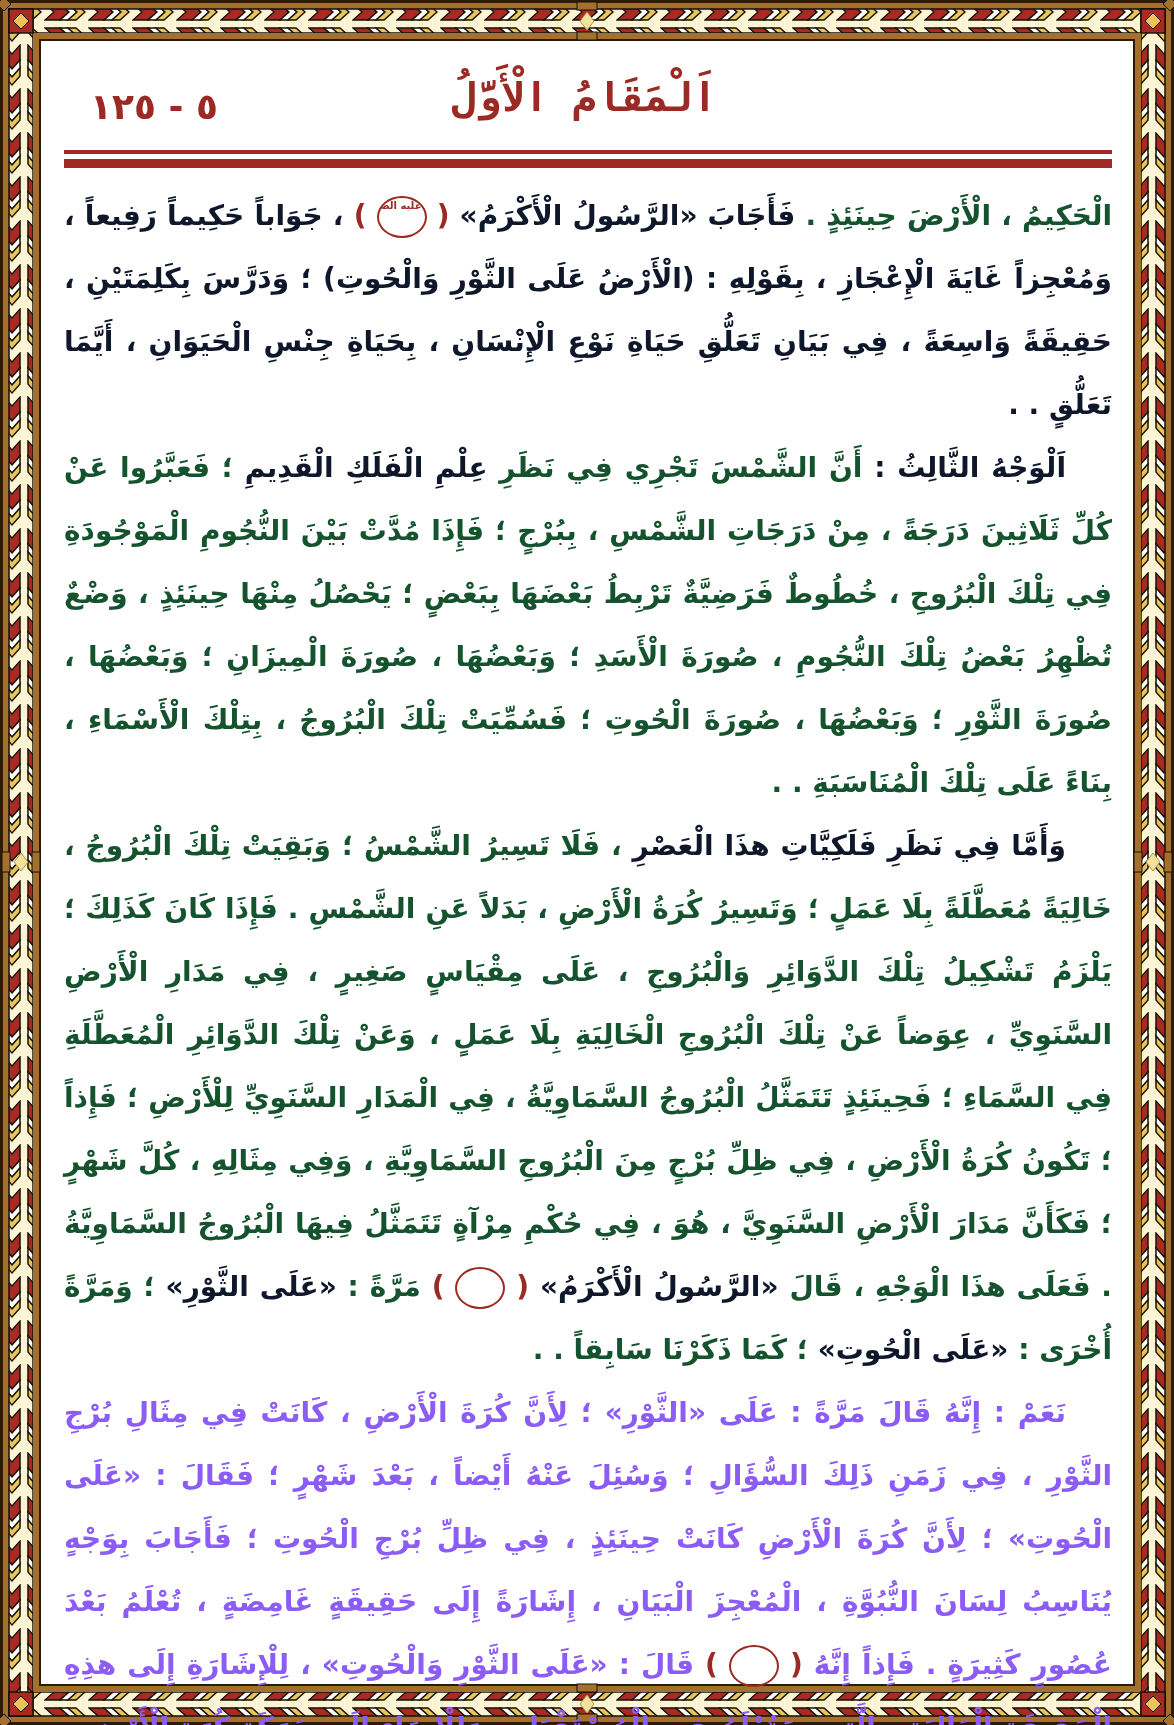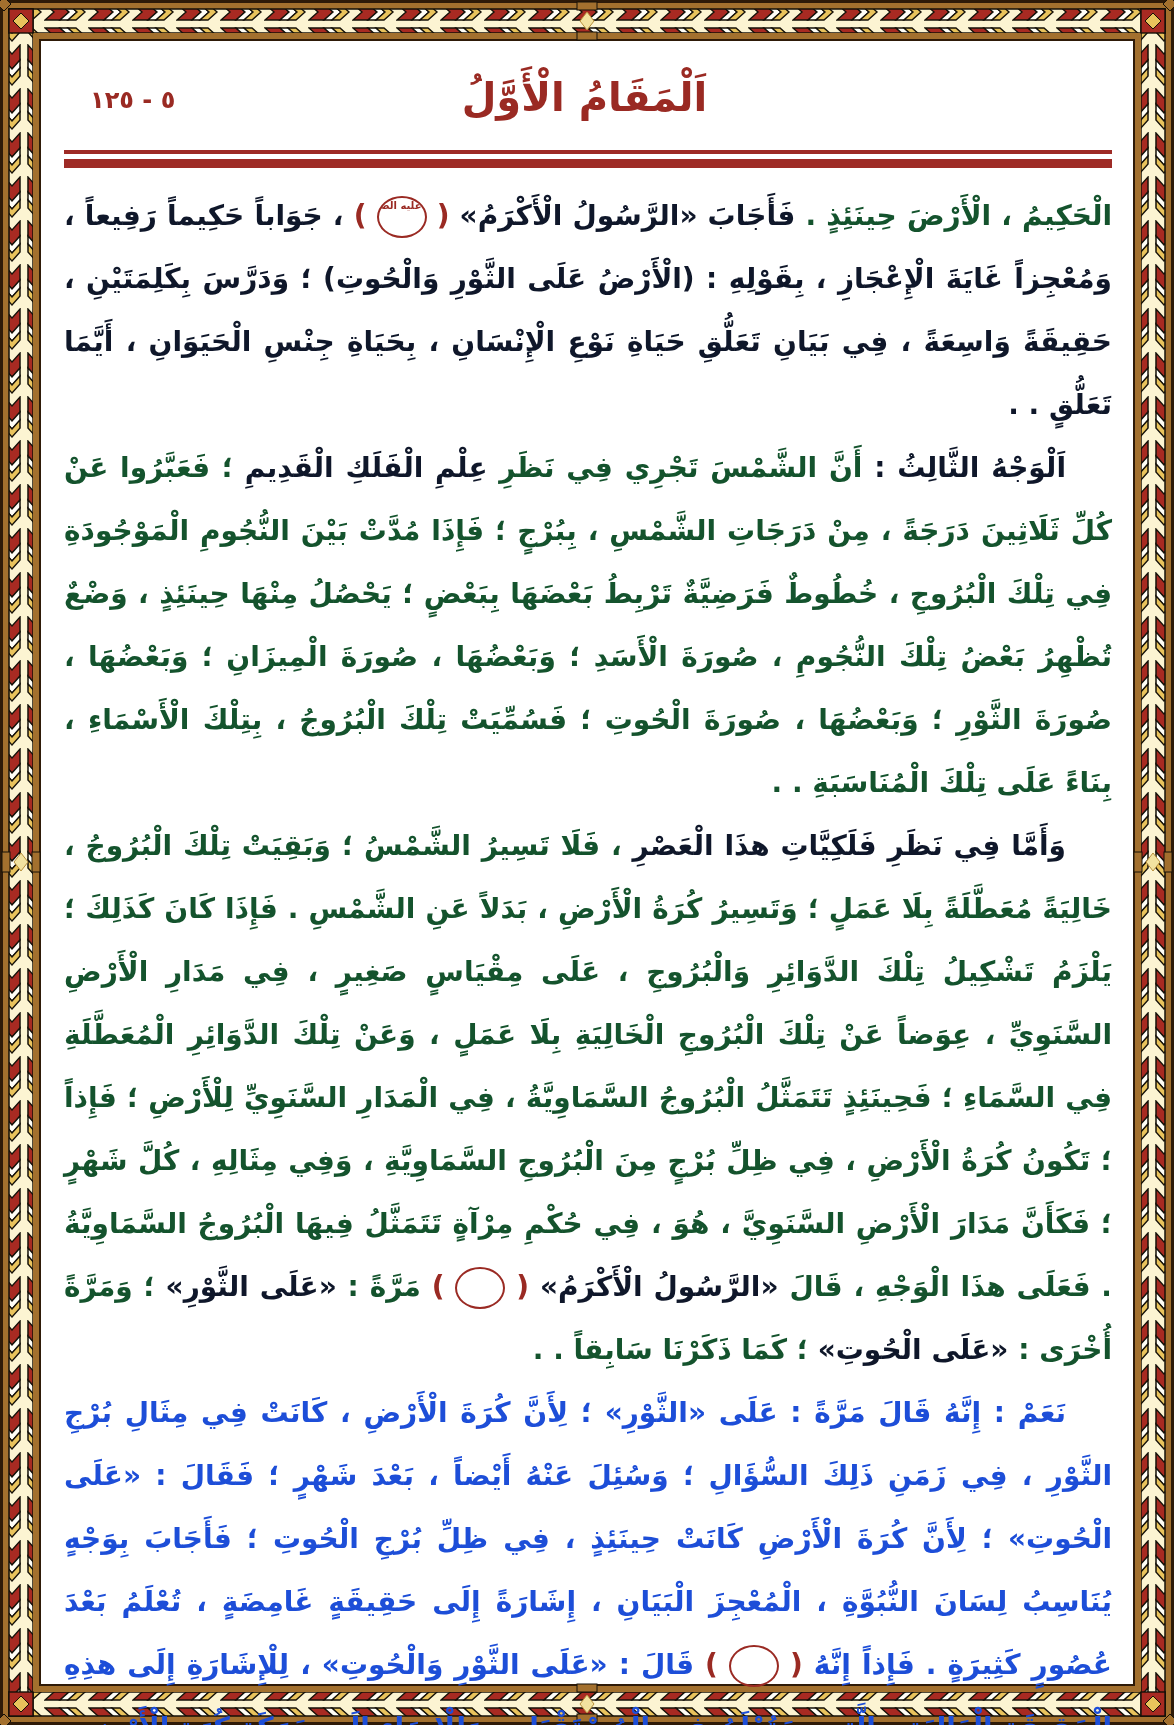--- a/index.html
+++ b/index.html
@@ -4,37 +4,37 @@
 <style>
   html,body{margin:0;padding:0;background:#ffffff;}
   .page{
     position:relative;width:1174px;height:1725px;background:#ffffff;
     font-family:"DejaVu Sans",sans-serif;overflow:hidden;
   }
   .frame{position:absolute;left:0;top:0;}
   .content{position:absolute;left:64px;right:62px;top:50px;bottom:46px;}
   .header{position:relative;height:100px;}
   .pagenum{
-    position:absolute;left:26px;top:36px;font-size:24px;font-weight:bold;
+    position:absolute;left:26px;top:36px;font-size:36px;font-weight:bold;
     color:#9A2A23;direction:rtl;white-space:nowrap;
   }
   .title{
     position:absolute;left:0;right:7px;top:24px;text-align:center;
-    font-size:40px;font-weight:bold;color:#9A2A23;direction:rtl;
+    font-size:40px;font-weight:bold;color:#9A2A23;direction:rtl;font-family:Liberation Mono, monospace;
   }
   .rule-thin{height:4px;background:#9E2B26;margin-bottom:5px;}
   .rule-thick{height:9px;background:#9E2B26;}
   .bodytext{
     direction:rtl;margin-top:16px;font-size:28px;line-height:63px;
     font-weight:bold;text-align:justify;color:#111111;
   }
   .para{margin:0;padding:0;}
   .indent{text-indent:46px;}
   .k{color:#14532d;}
-  .r{color:#1d4ed8;}
+  .r{color:#8b5cf6;}
   .rb{color:#0f172a;}
   .seal-wrap{white-space:nowrap;color:#9A2A23;}
   .seal{
     display:inline-block;width:50px;height:42px;border:2px solid currentColor;
     border-radius:50%;font-size:10px;line-height:12px;overflow:hidden;
     vertical-align:middle;text-align:center;padding:2px 3px;box-sizing:border-box;
   }
 </style>
 </head>
 <body>

